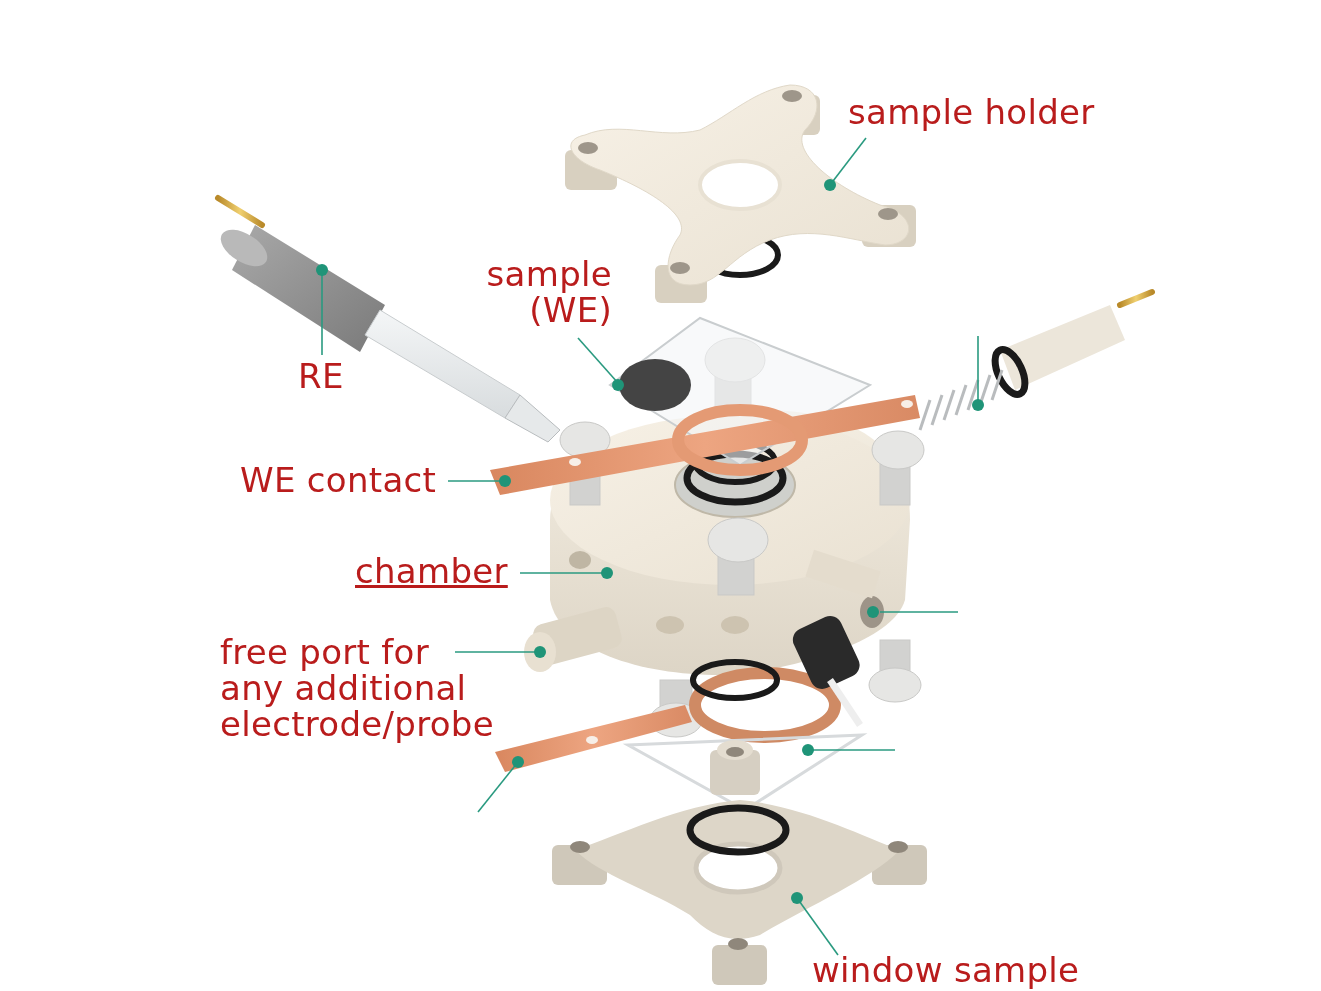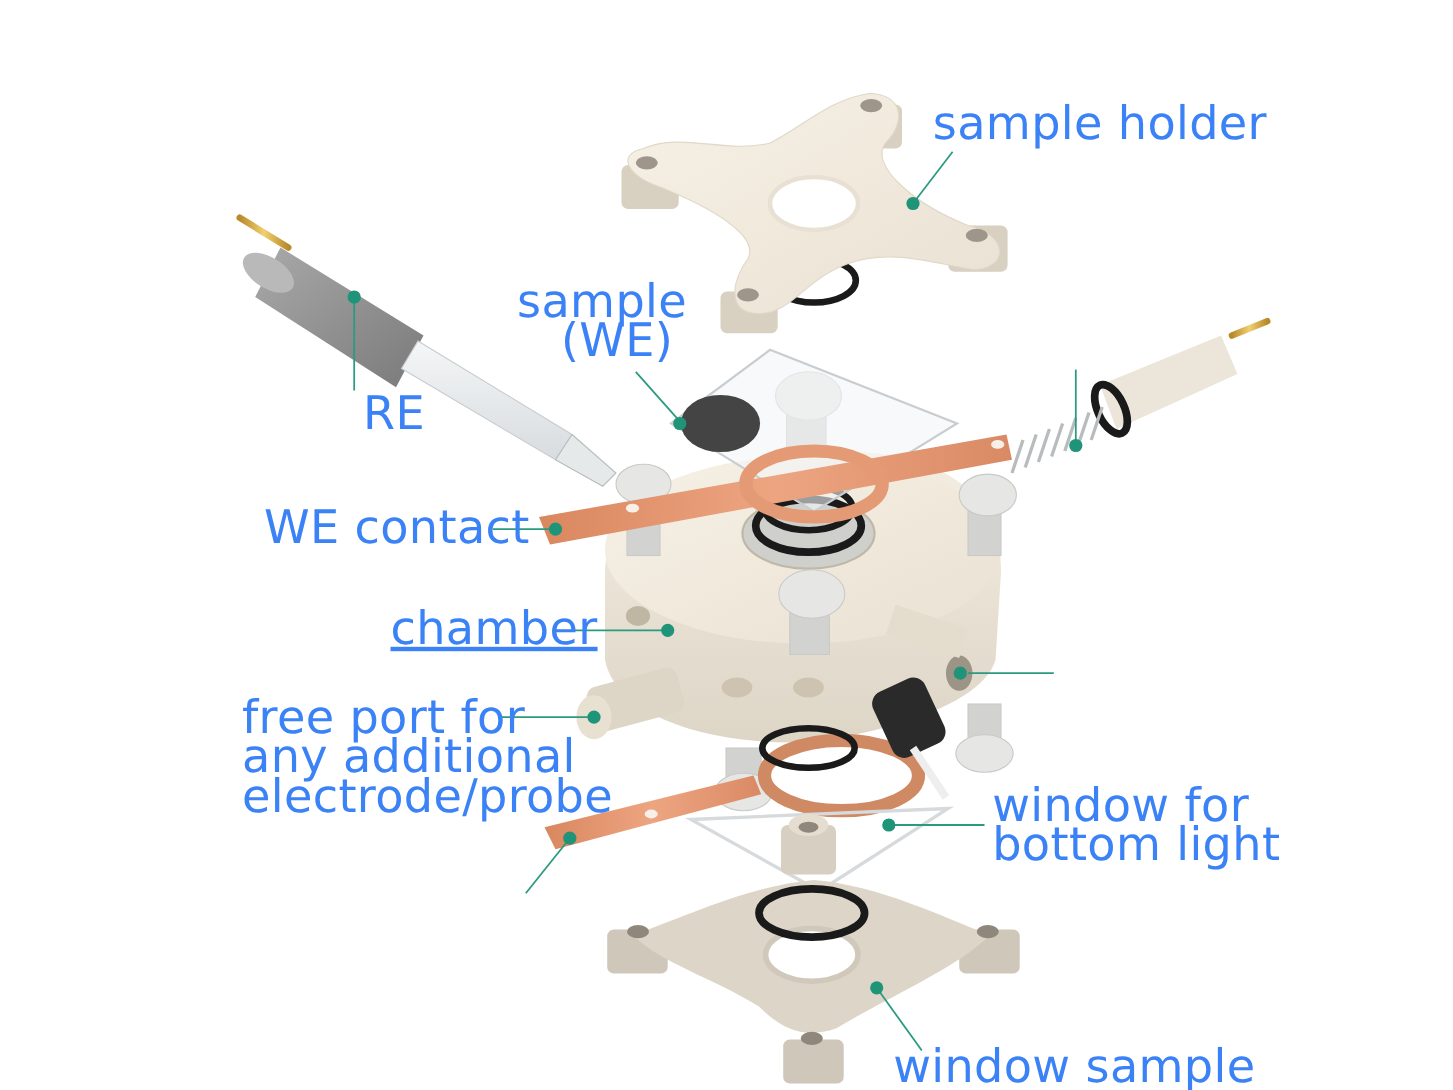--- a/index.html
+++ b/index.html
@@ -1,19 +1,19 @@
 <!DOCTYPE html>
 <html><head>
 <meta charset="utf-8">
 <style>
   html, body { margin: 0; padding: 0; background: #ffffff; }
   body { width: 1321px; height: 991px; position: relative; overflow: hidden;
          font-family: "DejaVu Sans", sans-serif; }
   #stage { position: absolute; left: 0; top: 0; width: 1321px; height: 991px; }
-  .label { position: absolute; color: #3b82f6; font-size: 42px; line-height: 36px;
+  .label { position: absolute; color: #b91c1c; font-size: 34px; line-height: 36px;
            white-space: pre; letter-spacing: 0.3px; }
   .label.right { text-align: right; }
   svg { position: absolute; left: 0; top: 0; }
 </style>
 </head>
 <body>
 
 <div id="stage">
 
 <svg width="1321" height="991" viewBox="0 0 1321 991">
@@ -178,23 +178,21 @@
     <line x1="518" y1="762" x2="478" y2="812"></line>
         <circle cx="518" cy="762" r="6" stroke="none"></circle>
     <line x1="797" y1="898" x2="838" y2="955"></line>
         <circle cx="797" cy="898" r="6" stroke="none"></circle>
   </g>
 </svg>
 
 <div class="label" style="left:848px; top:94px;">sample holder</div>
 <div class="label right" style="left:470px; top:256px; width:142px;">sample
 (WE)</div>
-<div class="label" style="left:298px; top:358px;margin-left:32px;">RE</div>
+<div class="label" style="left:298px; top:358px;">RE</div>
 <div class="label" style="left:240px; top:462px;">WE contact</div>
 <div class="label" style="left:355px; top:553px;text-decoration:underline;">chamber</div>
 <div class="label" style="left:220px; top:634px;">free port for
 any additional
 electrode/probe</div>
-<div class="label" style="left:902px; top:714px;">window for
-bottom light</div>
 <div class="label" style="left:812px; top:952px;">window sample</div>
 
 </div>
 
 </body></html>

